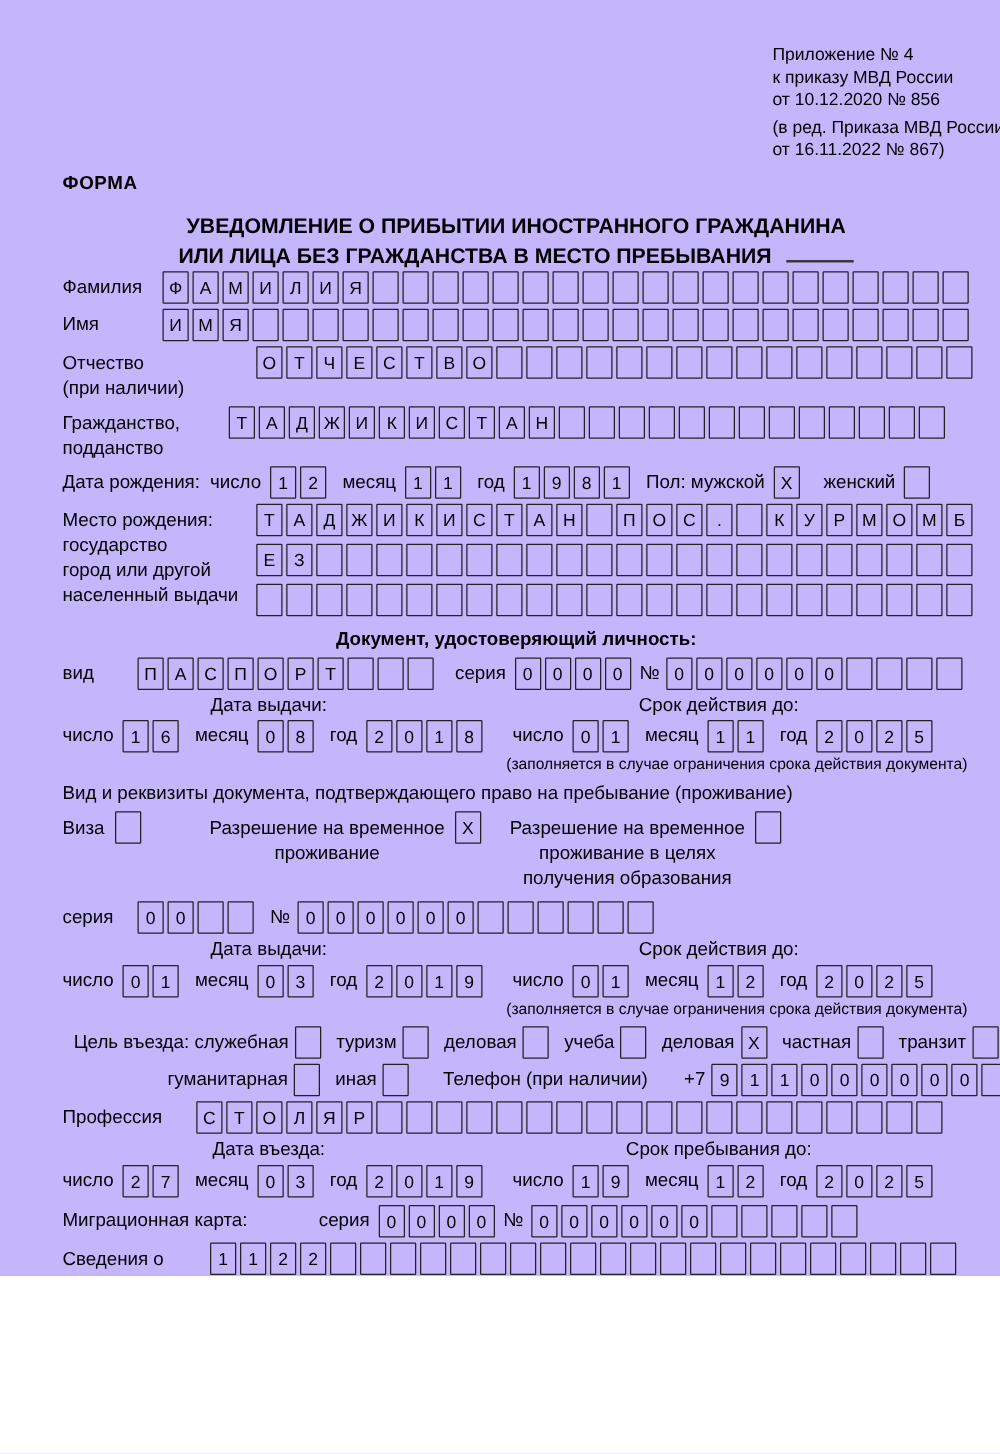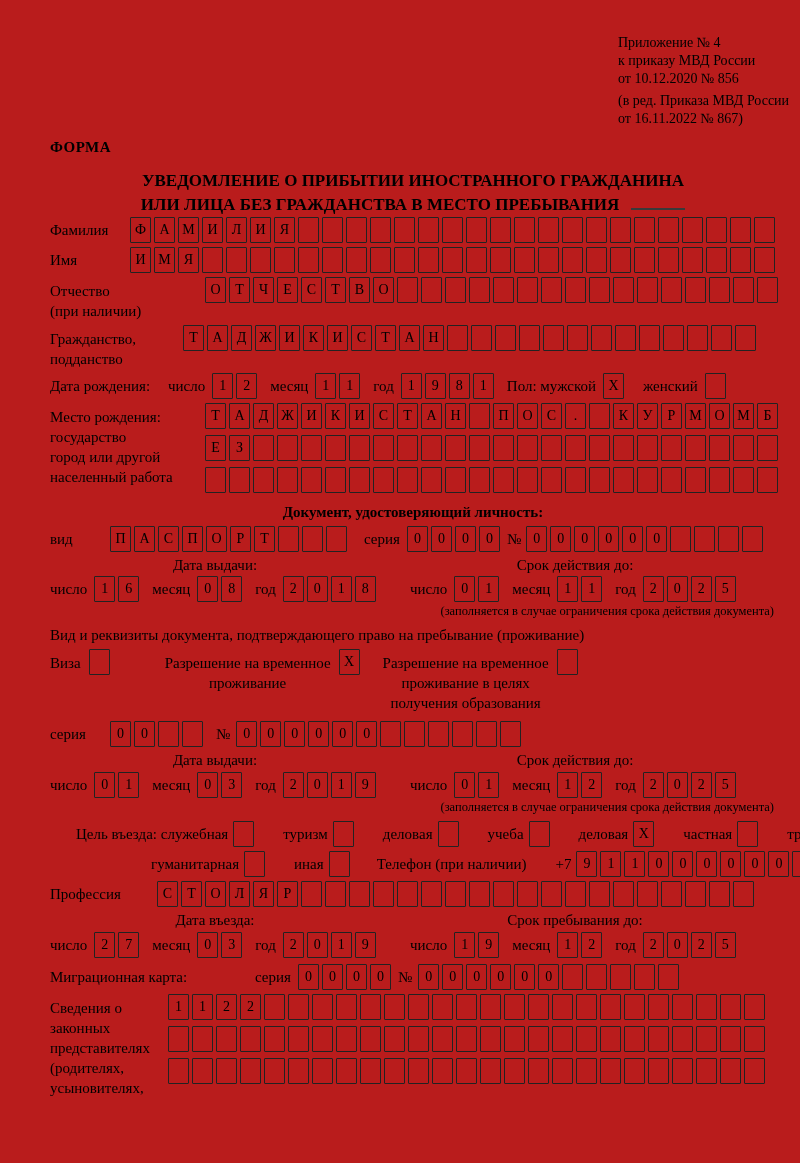--- a/index.html
+++ b/index.html
@@ -1,20 +1,20 @@
 <!DOCTYPE html>
 <html><head>
 <meta charset="utf-8">
 <style>
   html,body{margin:0;padding:0;background:#fff;}
   .page{
-    width:800px;height:1163px;box-sizing:border-box;
+    width:800px;height:1021px;box-sizing:border-box;
     padding:34px 24px 0 50px;
-    background:#b91c1c;color:#000;
-    font-family:Liberation Serif, serif;
+    background:#c4b5fd;color:#000;
+    font-family:Liberation Sans, sans-serif;
     font-size:15px;line-height:1.25;overflow:hidden;position:relative;
   }
   
   .hdr{margin-left:568px;width:210px;}
   .hdr div{line-height:18px;font-size:14px;}
   .hdr .note{font-size:12.5px;line-height:16px;margin-top:4px;}
   .forma{margin-top:10px;padding-right:34px;font-weight:bold;font-size:15px;letter-spacing:.5px;}
   
   .title{margin-top:12px;text-align:center;font-weight:bold;font-size:17px;line-height:24px;}
   .blank-line{display:inline-block;width:54px;border-bottom:2px solid #3a3a3a;height:14px;margin-left:12px;}
@@ -44,21 +44,21 @@
   .dates-label{width:330px;text-align:center;margin-bottom:2px;}
   .dates-boxes{display:flex;}
   .fine{font-size:12.5px;text-align:right;margin:0 2px 6px 0;line-height:15px;}
   
   .res-text div{line-height:20px;}
   .opts{display:flex;align-items:flex-start;margin:4px 0 8px 0;}
   .opt{display:flex;align-items:flex-start;}
   .opt .opt-text{padding-top:4px;text-align:center;}
   .opt .opt-text div{line-height:20px;}
   .opt .cells{margin-left:8px;} .gap20{width:20px;flex:0 0 auto;} .gap26{width:26px;flex:0 0 auto;}
-  .purpose .glabel{margin:0 5px 0 26px;}
+  .purpose .glabel{margin:0 5px 0 9px;}
 </style>
 </head>
 <body>
 
 <div class="page">
 
   <div class="hdr">
     <div>Приложение № 4</div>
     <div>к приказу МВД России</div>
     <div>от 10.12.2020 № 856</div>
@@ -236,21 +236,21 @@
           <span class="cell"></span>
         </span>
     </div>
   </div>
 
   <div class="row">
     <div class="lbl w155">
       <div>Место рождения:</div>
       <div>государство</div>
       <div>город или другой</div>
-      <div>населенный работа</div>
+      <div>населенный выдачи</div>
     </div>
     <div class="stack">
       <div class="cells">
           <span class="cell">Т</span>
           <span class="cell">А</span>
           <span class="cell">Д</span>
           <span class="cell">Ж</span>
           <span class="cell">И</span>
           <span class="cell">К</span>
           <span class="cell">И</span>

